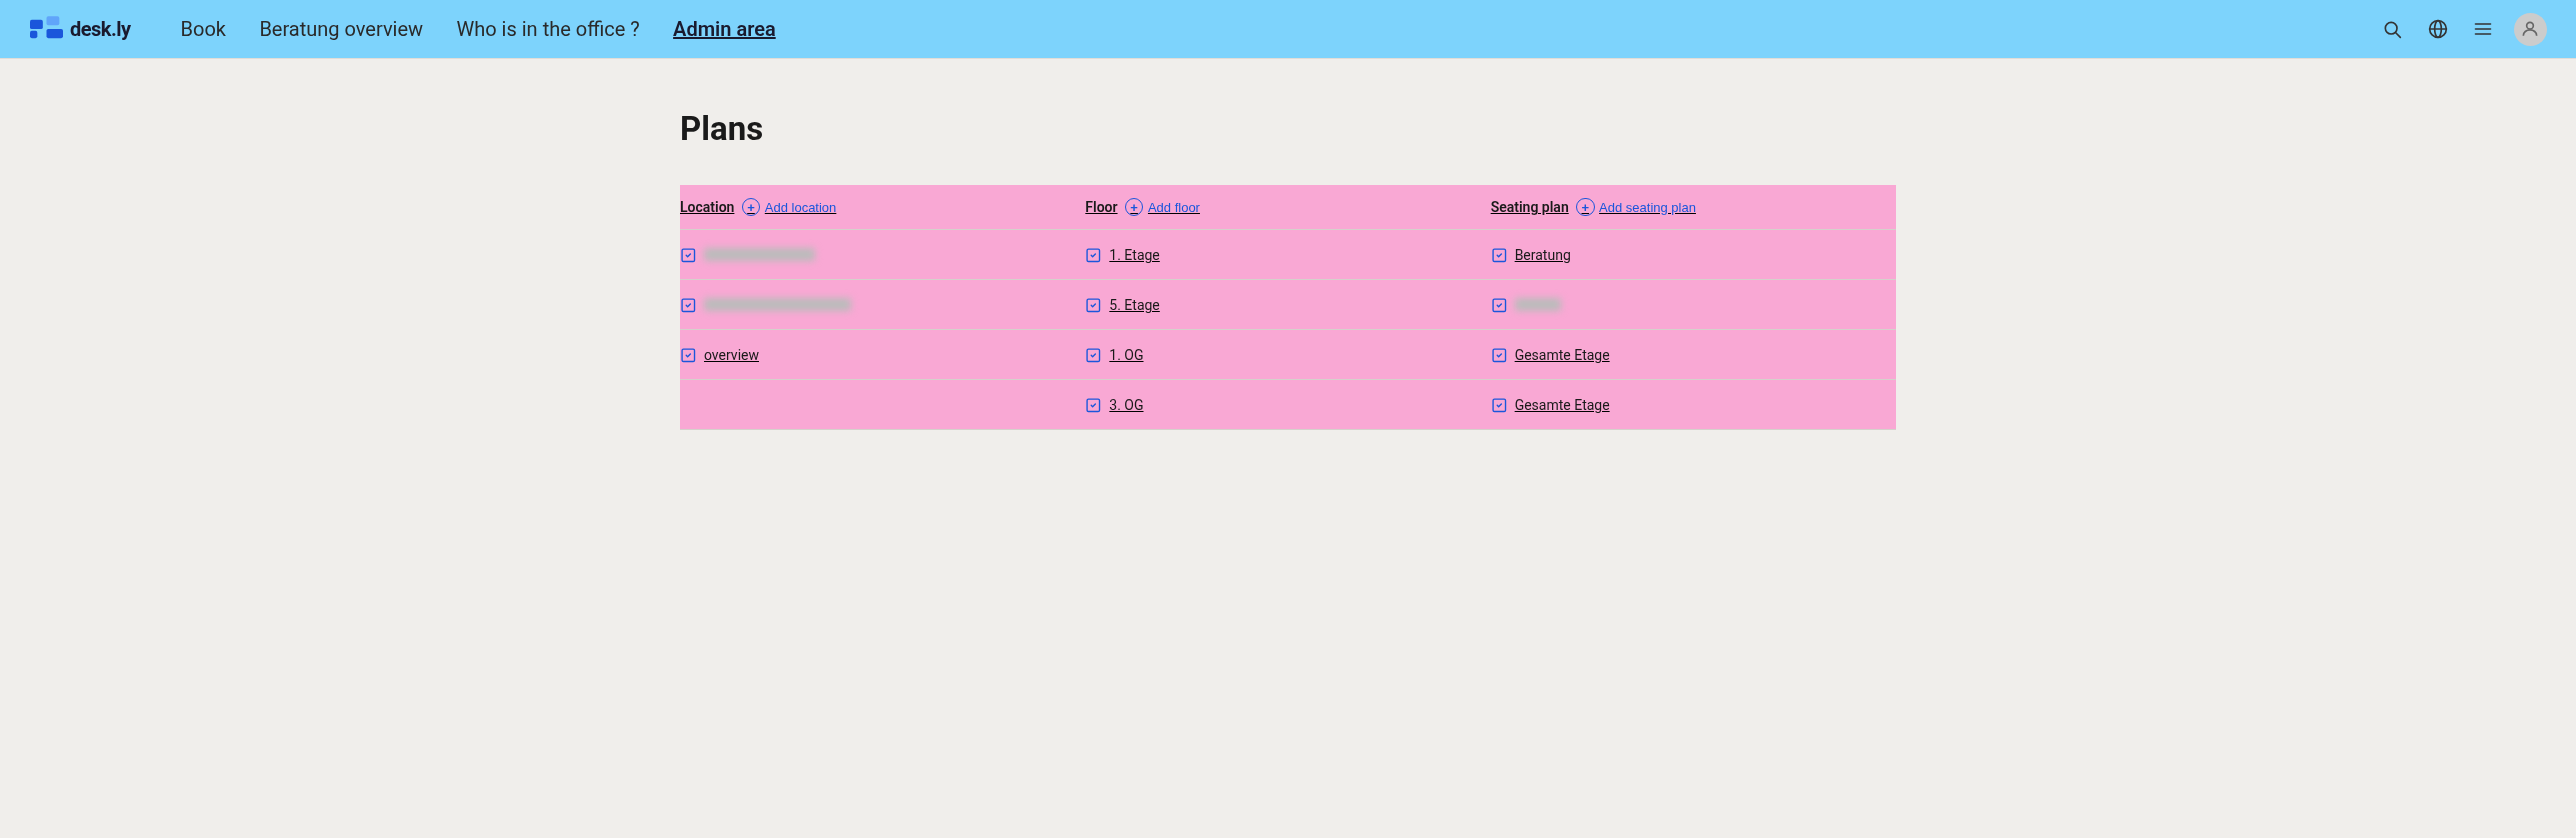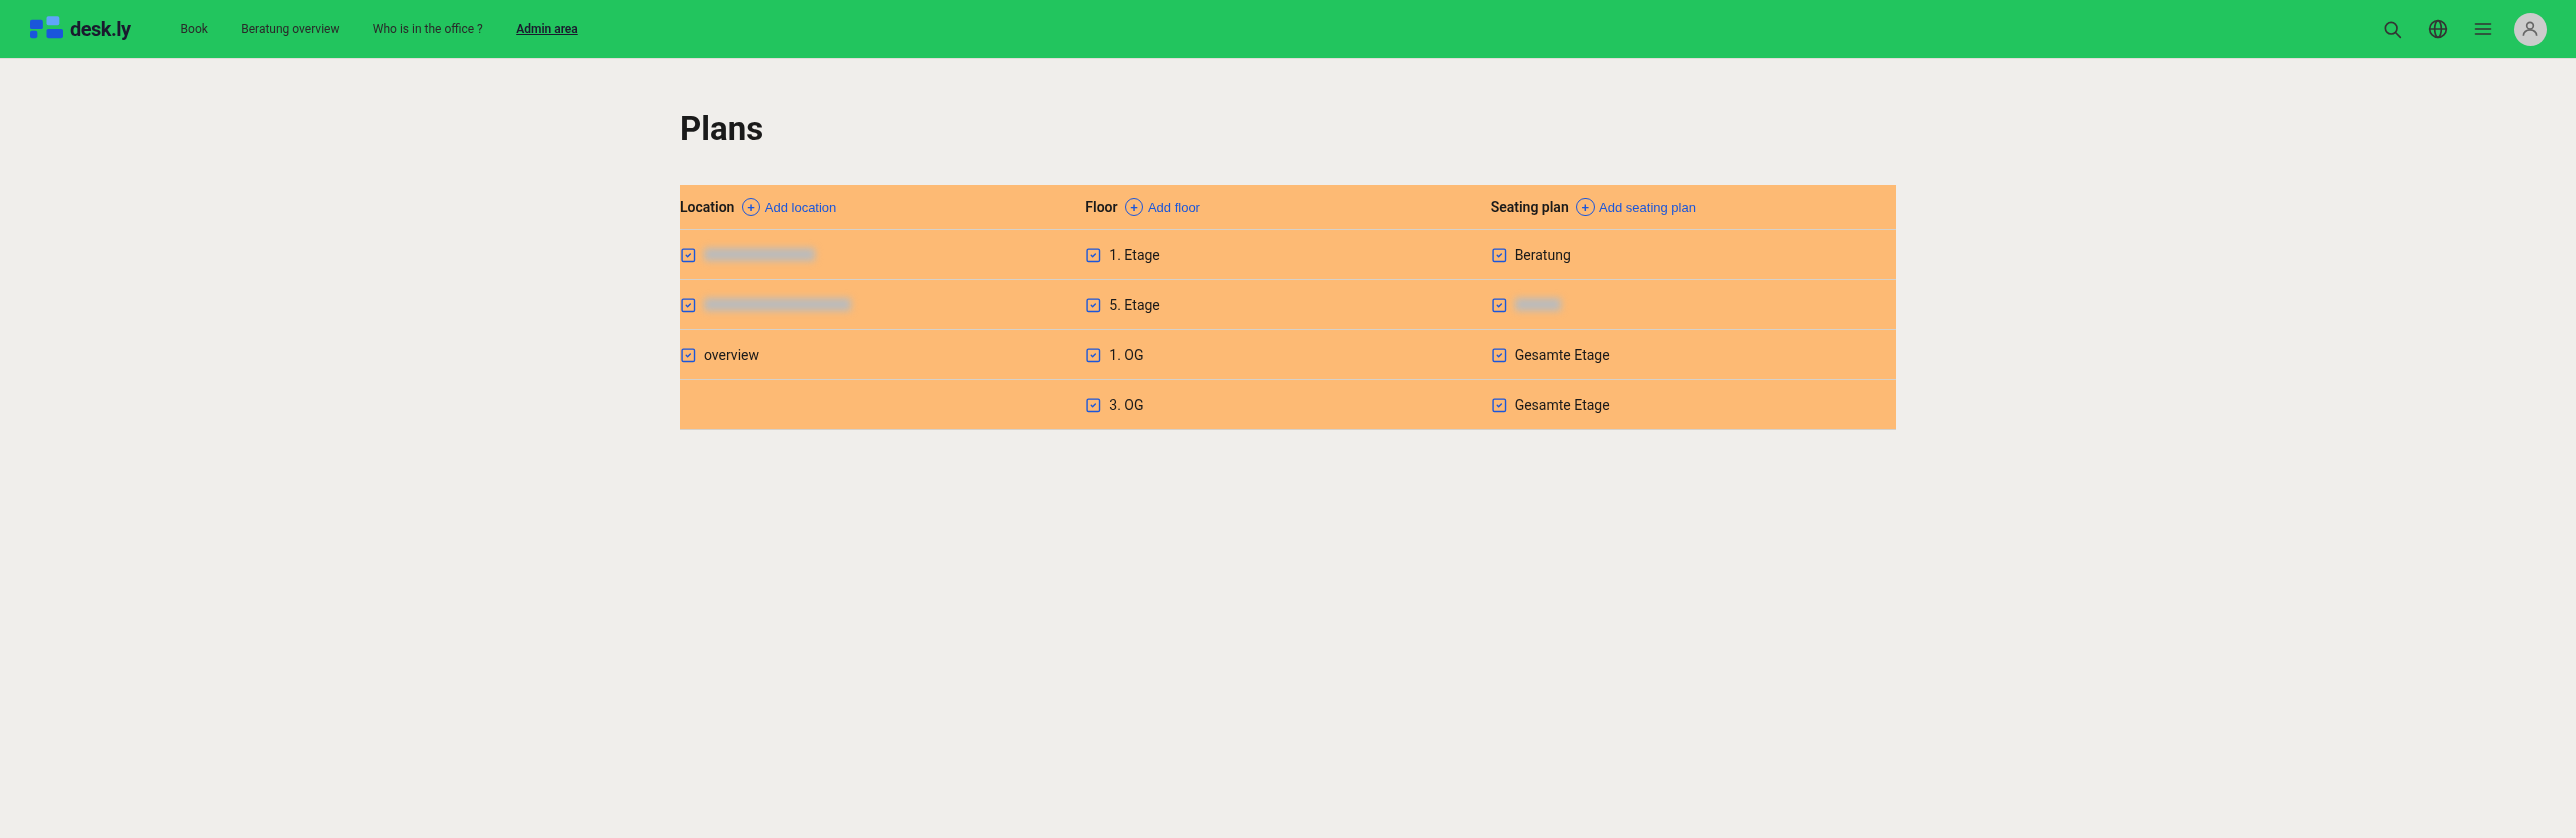--- a/index.html
+++ b/index.html
@@ -4,21 +4,21 @@
   <style>
     * { box-sizing: border-box; margin: 0; padding: 0; }
     body {
       font-family: -apple-system, BlinkMacSystemFont, 'Segoe UI', Roboto, sans-serif;
       background: #f0eeeb;
       min-height: 100vh;
     }
 
     
     .navbar {
-      background: #22c55e;
+      background: #7dd3fc;
       display: flex;
       align-items: center;
       padding: 0 29.5px;
       height: 59px;
       border-bottom: 0.9px solid #e0ddd8;
     }
     .logo {
       display: flex;
       align-items: center;
       margin-right: 37px;
@@ -35,21 +35,21 @@
       color: #1a1a2e;
       letter-spacing: -0.5px;
     }
     .nav-links {
       display: flex;
       align-items: center;
       gap: 7.4px;
       flex: 1;
     }
     .nav-link {
-      font-size: 12px;
+      font-size: 20px;
       color: #2a2a2a;
       text-decoration: none;
       padding: 7.4px 13px;
       border-radius: 3.7px;
       white-space: nowrap;
       font-weight: 400;
     }
     .nav-link.active {
       font-weight: 600;
       text-decoration: underline;
@@ -93,22 +93,23 @@
 
     .page-title {
       font-size: 33px;
       font-weight: 700;
       color: #1a1a1a;
       margin-bottom: 37px;
     }
 
     
     .plans-container {
-      background: #fdba74;
+      background: #f9a8d4;
       width: 100%;
+      text-decoration: underline;
     }
 
     .plans-header {
       display: grid;
       grid-template-columns: 1fr 1fr 1fr;
       padding: 13px 0 13px 0;
       border-bottom: 0.9px solid #d5d1cb;
       margin-bottom: 0;
     }
 

